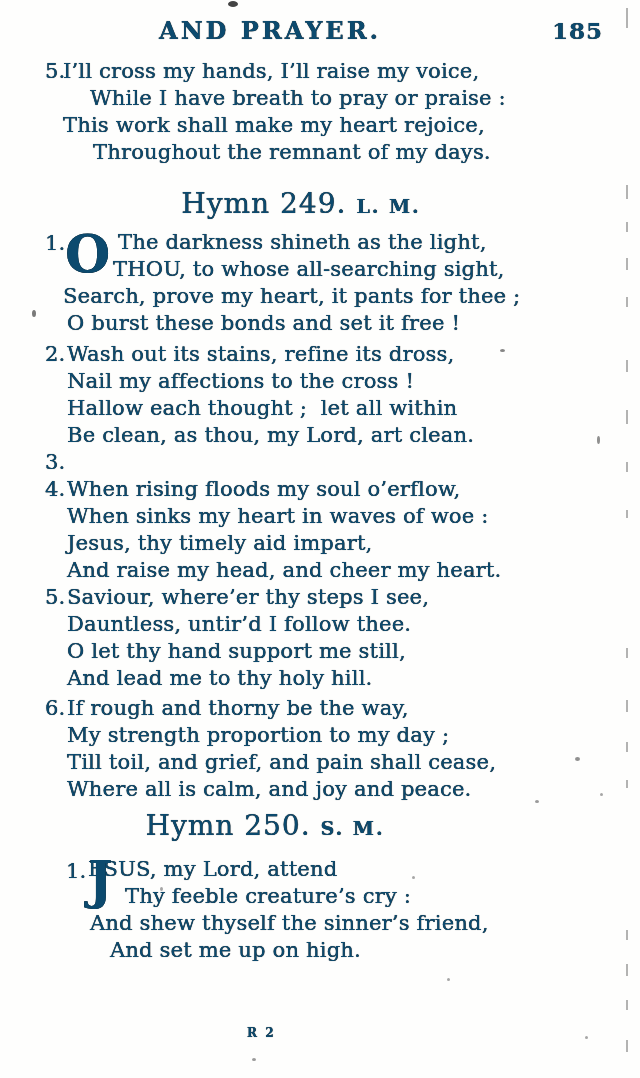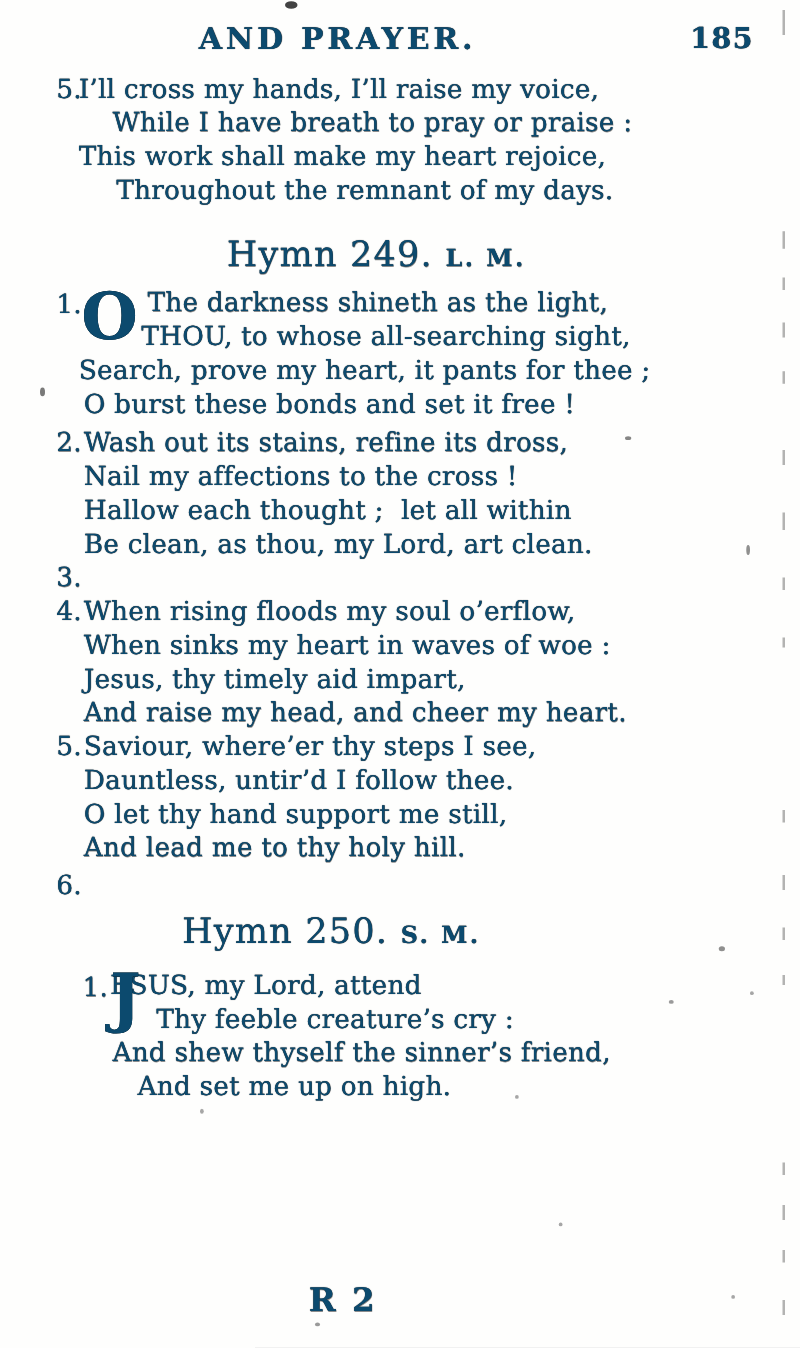--- a/index.html
+++ b/index.html
@@ -45,21 +45,21 @@
   .v2 { margin-top:4px; } .v3 { margin-top:0; } .v4 { margin-top:0; }
   .v5 { margin-top:0; } .v6 { margin-top:3px; }
   .dv250 { margin-left:88px; margin-top:8px; }
   .dv250 .vnum { left:-22px; top:2px; }
   .dv250 .dropcap { left:0; top:1px; }
   .dv250 .l1 { }
   .dv250 .l2 { margin-left:37px; }
   .dv250 .l3 { margin-left:2px; }
   .dv250 .l4 { margin-left:22px; }
   .signature {
-    position:absolute; left:247px; top:1026px; font-size:26px; font-weight:bold;
+    position:absolute; left:247px; top:1026px; font-size:12px; font-weight:bold;
     letter-spacing:2px;
   }
   .edge-tick { position:absolute; width:2px; background:#8a8a8a; opacity:0.65; }
   .speck { position:absolute; background:#222; border-radius:50%; }
 </style>
 </head>
 <body>
 
 <div class="page">
 
@@ -120,20 +120,26 @@
     <div class="vlines">
       <div class="line">Saviour, where’er thy steps I see,</div>
       <div class="line">Dauntless, untir’d I follow thee.</div>
       <div class="line">O let thy hand support me still,</div>
       <div class="line">And lead me to thy holy hill.</div>
     </div>
   </div>
 
   <div class="verse stdverse v6">
     <div class="vnum">6.</div>
+    <div class="vlines">
+      <div class="line">If rough and thorny be the way,</div>
+      <div class="line">My strength proportion to my day ;</div>
+      <div class="line">Till toil, and grief, and pain shall cease,</div>
+      <div class="line">Where all is calm, and joy and peace.</div>
+    </div>
   </div>
 
   <div class="hymn-heading h250">
     <span class="hymn-title">Hymn 250.</span><span class="hymn-meter">S. M.</span>
   </div>
 
   <div class="dropverse dv250">
     <div class="vnum">1.</div>
     <div class="dropcap">J</div>
     <div class="line l1">ESUS, my Lord, attend</div>

